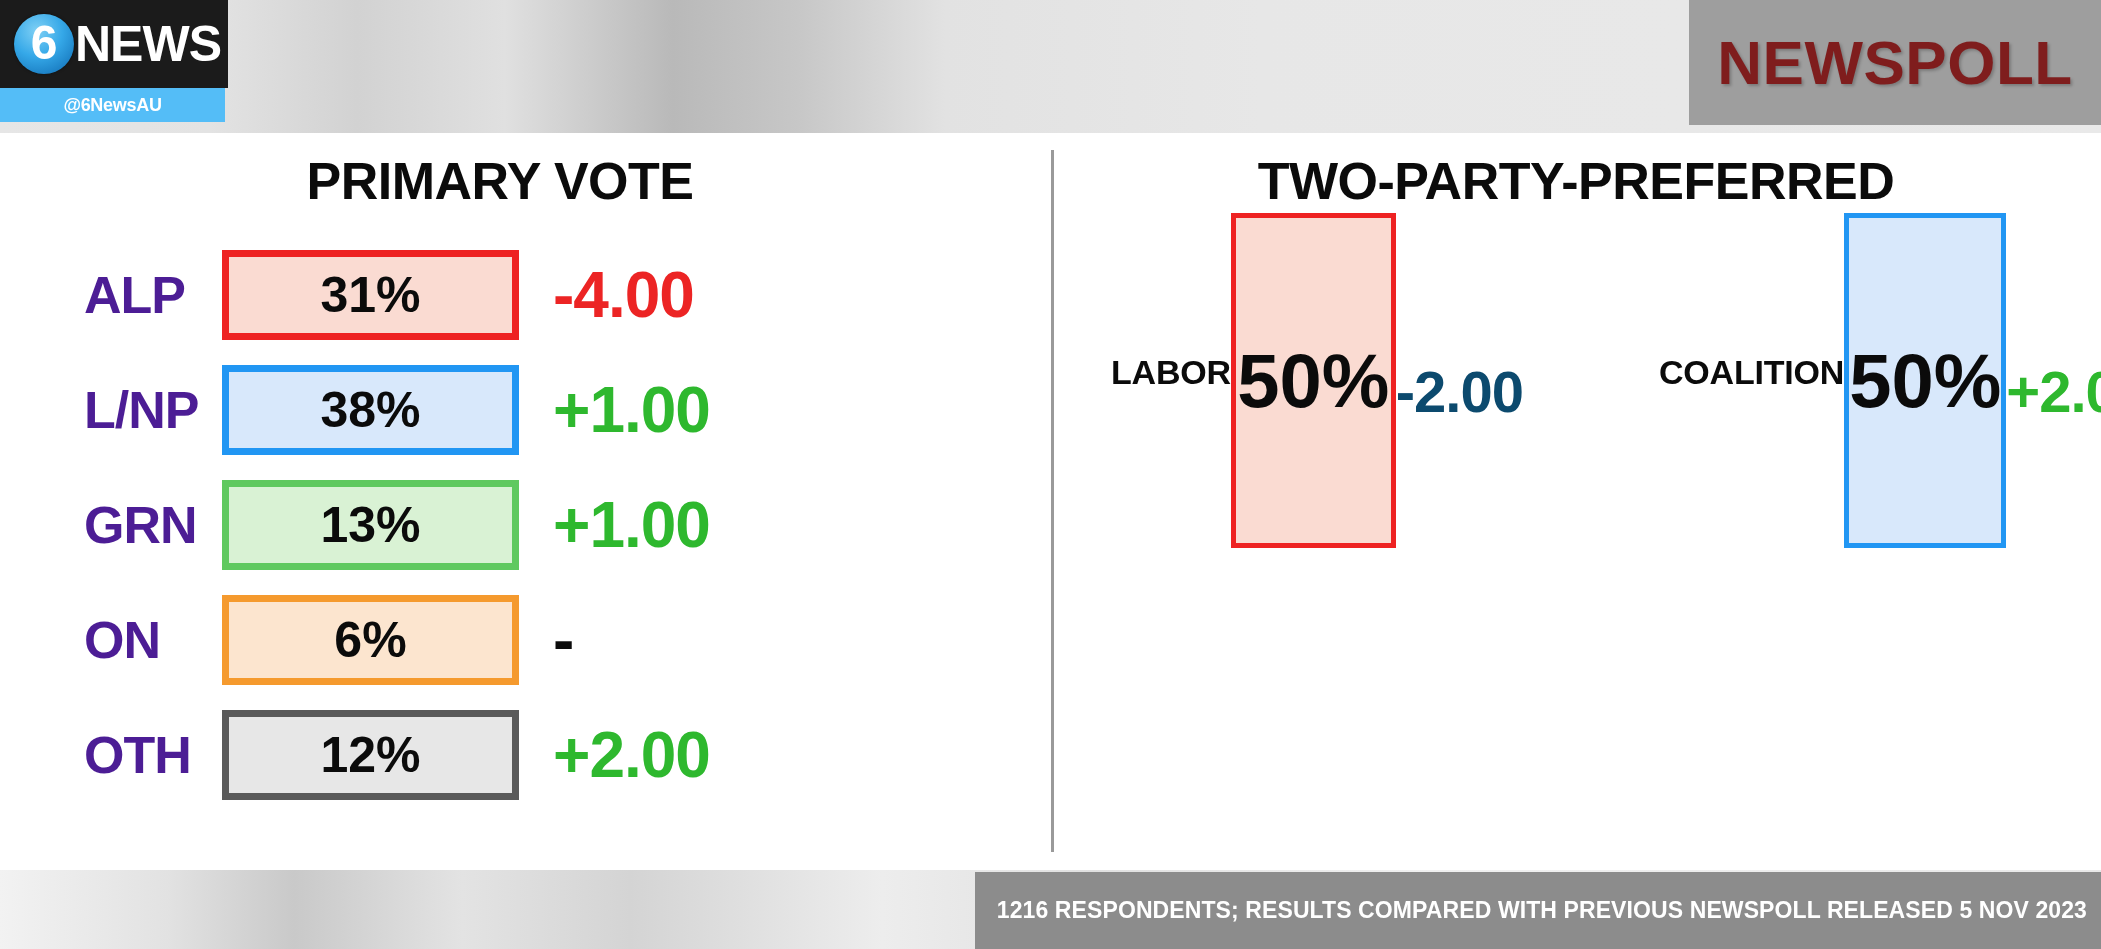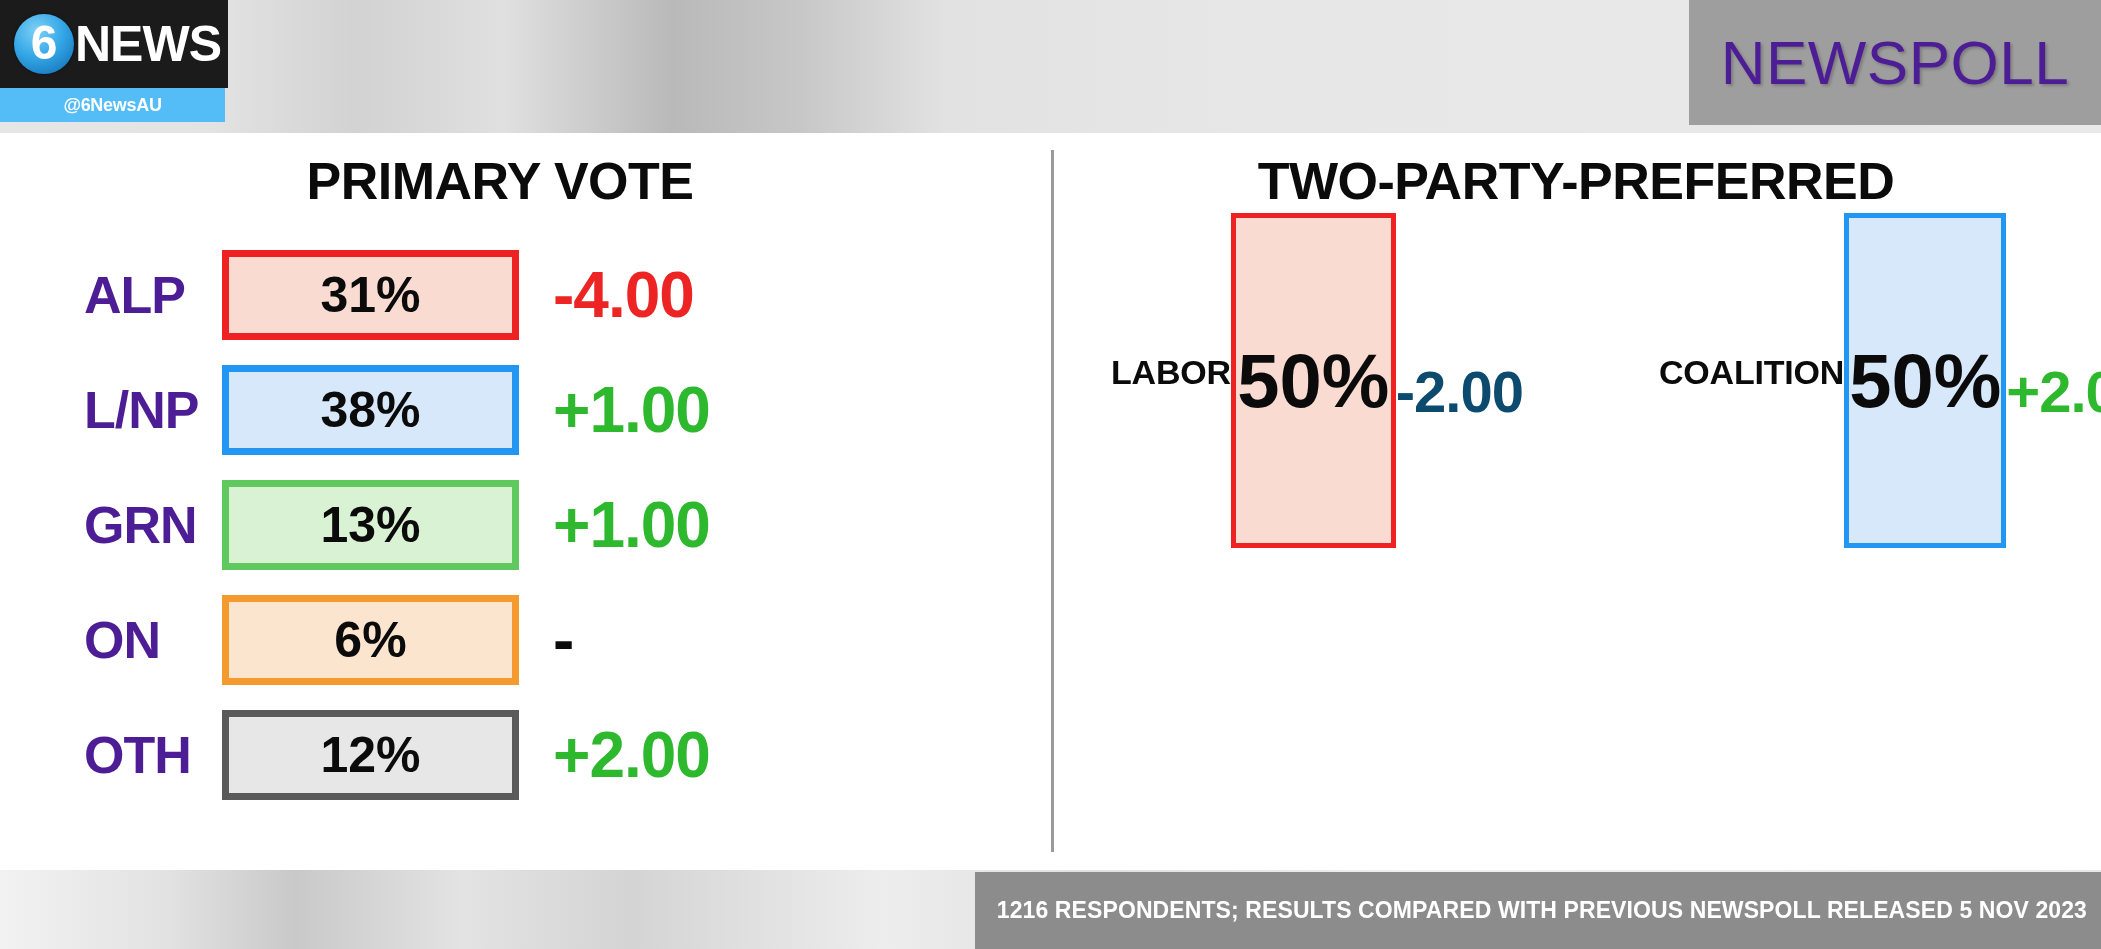--- a/index.html
+++ b/index.html
@@ -86,23 +86,23 @@
     display: flex;
     align-items: center;
     justify-content: center;
     letter-spacing: -0.3px;
   }
   .newspoll-badge {
     position: absolute;
     right: 0; top: 0;
     width: 412px; height: 125px;
     background: #9e9e9e;
-    color: #4c1d95;
+    color: #7f1d1d;
     font-size: 62px;
-    font-weight: normal;
+    font-weight: bold;
     letter-spacing: 0.5px;
     display: flex;
     align-items: center;
     justify-content: center;
     text-shadow: 2px 2px 3px rgba(0,0,0,.22);
   }
 
   
   .main {
     position: absolute;

